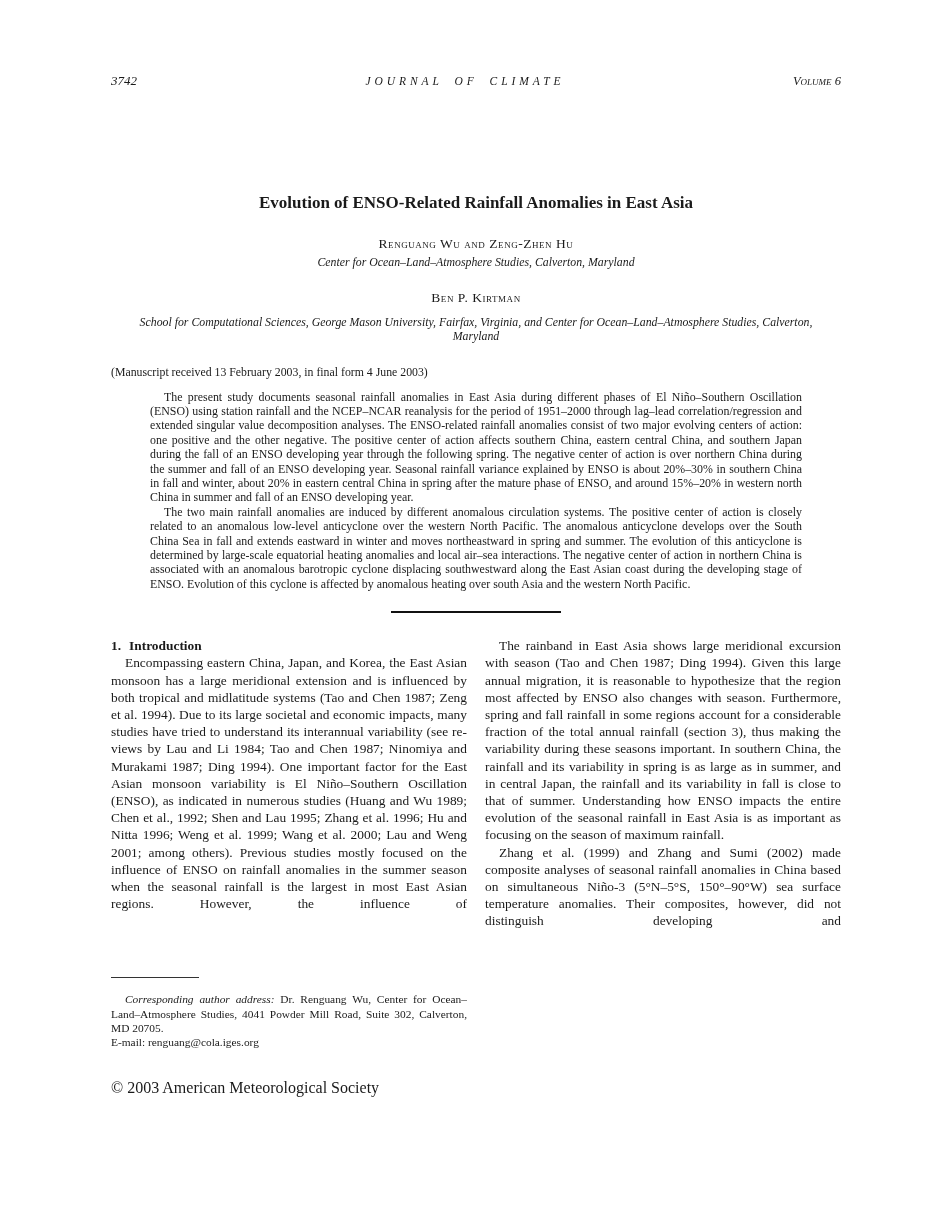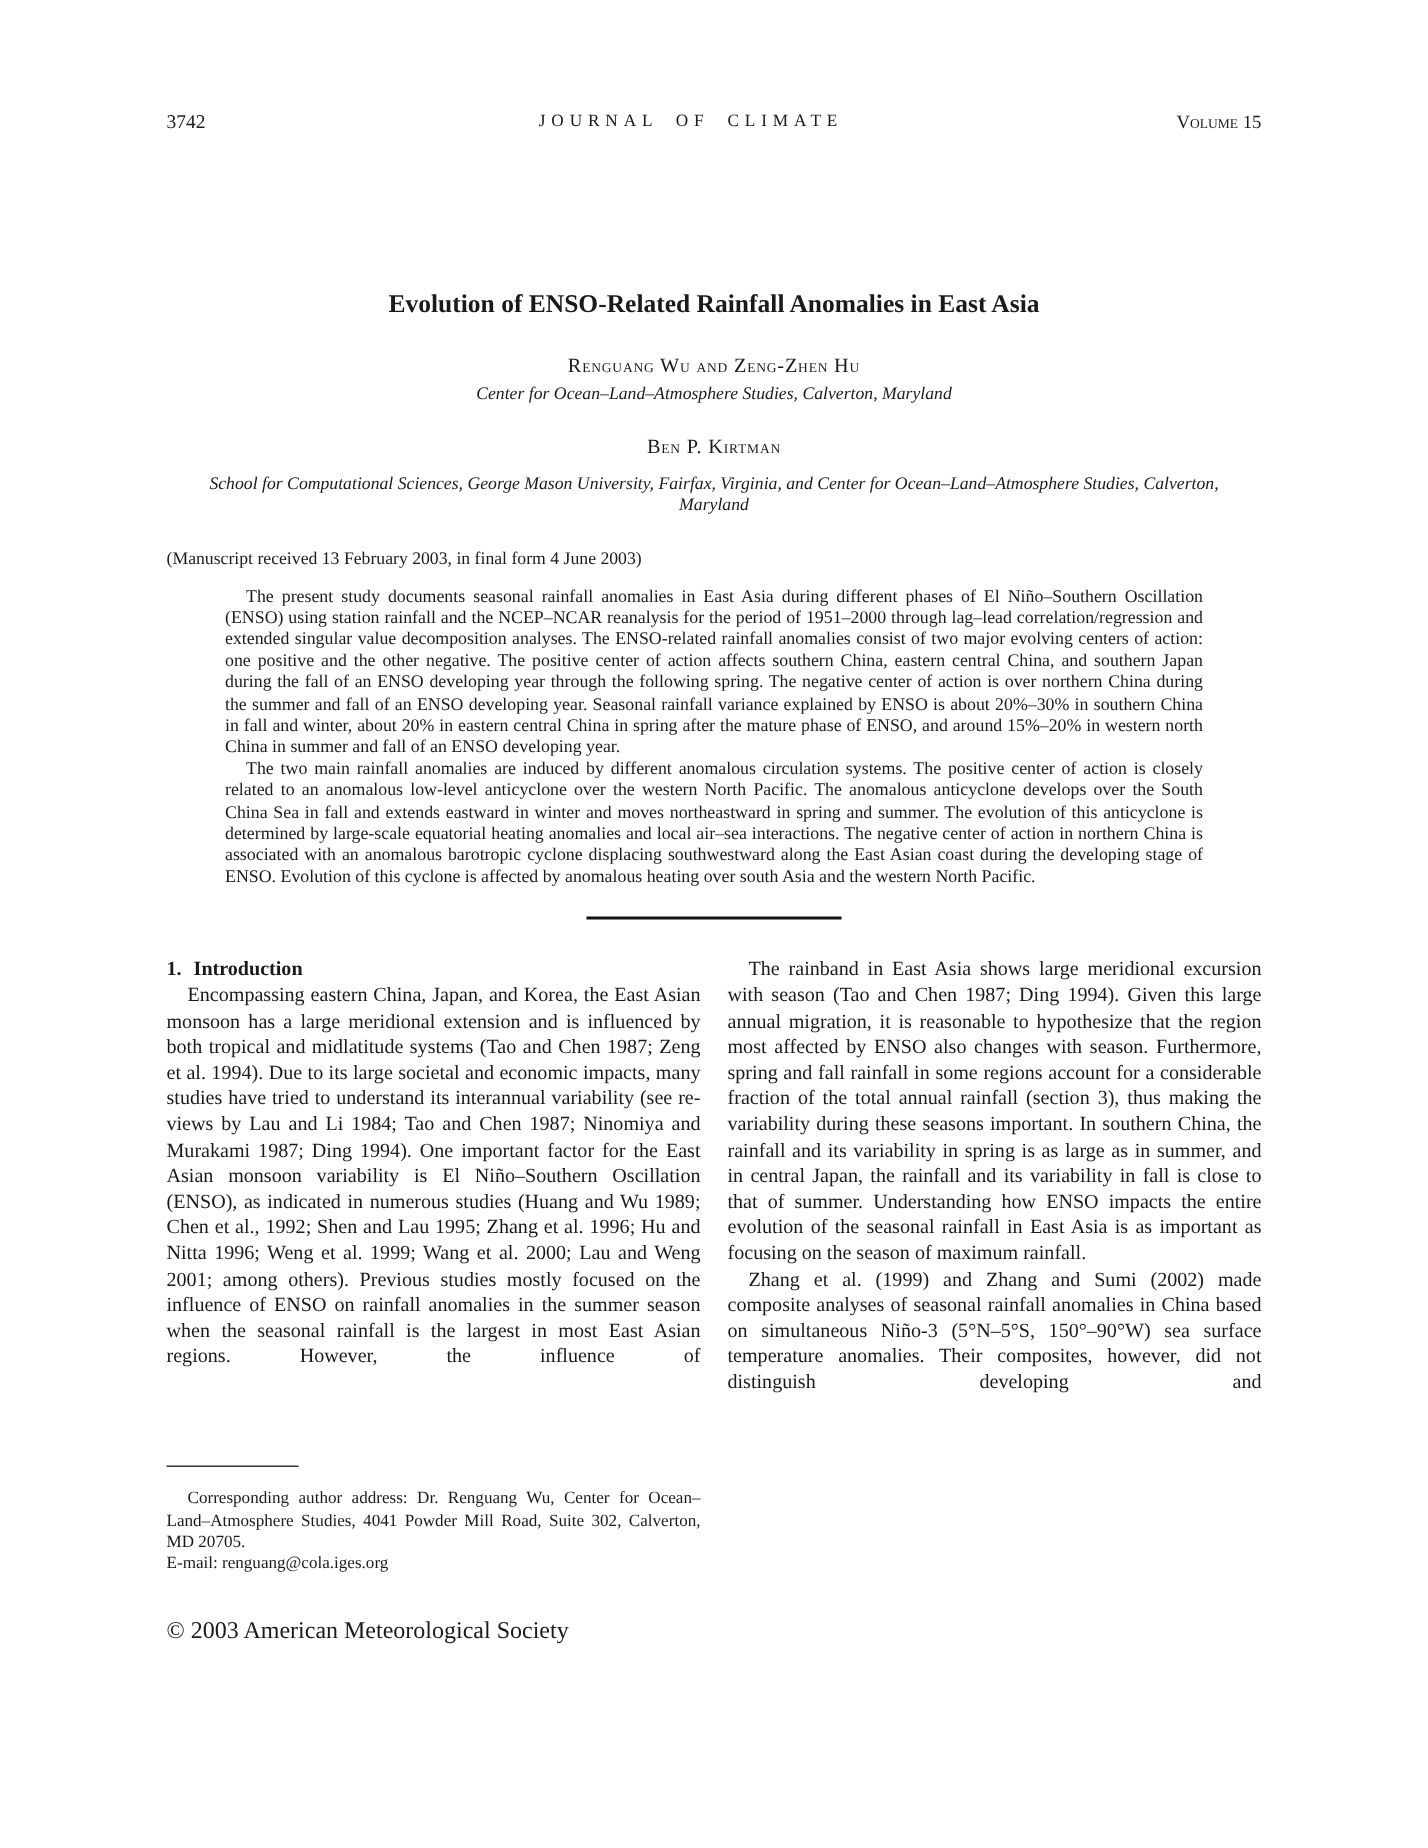--- a/index.html
+++ b/index.html
@@ -20,20 +20,21 @@
     overflow: hidden;
   }
 
   
   .running-head {
     display: flex;
     justify-content: space-between;
     align-items: flex-end;
     font-size: 13px;
     line-height: 14px;
+    font-style: italic;
   }
   .journal-name {
     font-size: 11.5px;
     letter-spacing: 0.34em;
     word-spacing: 0.45em;
   }
   .volume-label {
     font-variant: small-caps;
     font-size: 12.5px;
   }
@@ -134,37 +135,37 @@
     line-height: 14.2px;
     text-align: justify;
   }
   .footnote-rule {
     width: 88px;
     border: none;
     border-top: 1.4px solid #333;
     margin: 0 0 14px 0;
   }
   .footnote-body { margin: 0; text-indent: 14px; }
-  .footnote-label { }
+  .footnote-label { font-style: italic; }
   .footnote-email { margin: 0; }
 
   .copyright-line {
     margin-top: 30px;
     font-size: 16px;
   }
 </style>
 </head>
 <body>
 
 <div class="page">
 
   <div class="running-head">
     <span>3742</span>
     <span class="journal-name">JOURNAL OF CLIMATE</span>
-    <span class="volume-label">Volume 15</span>
+    <span class="volume-label">Volume 6</span>
   </div>
 
   <div class="article-title">Evolution of ENSO-Related Rainfall Anomalies in East Asia</div>
 
   <div class="authors">Renguang Wu and Zeng-Zhen Hu</div>
 
   <div class="affiliation">Center for Ocean–Land–Atmosphere Studies, Calverton, Maryland</div>
 
   <div class="authors authors-2">Ben P. Kirtman</div>
 

